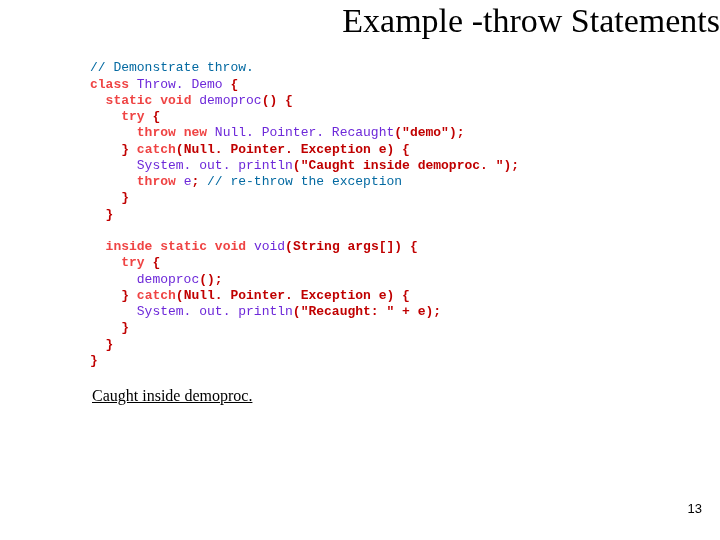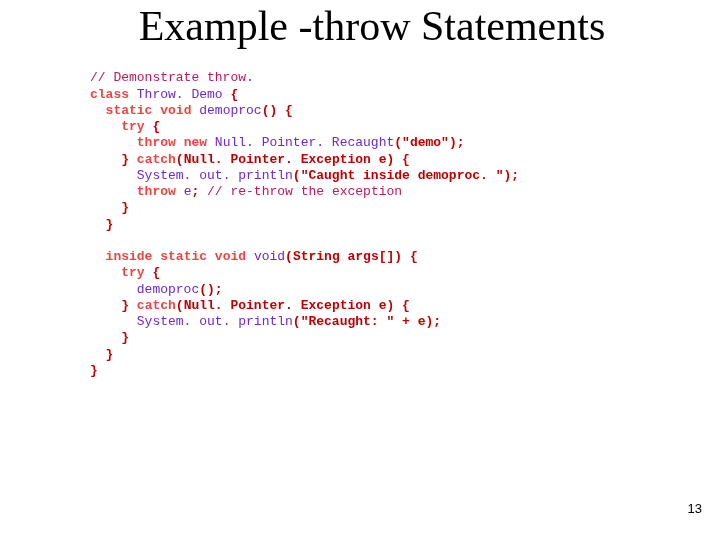--- a/index.html
+++ b/index.html
@@ -6,34 +6,34 @@
     margin: 0;
     padding: 0;
     width: 720px;
     height: 540px;
     background: #fff;
     font-family: "Times New Roman", serif;
     position: relative;
     overflow: hidden;
   }
   .title {
-    font-size: 42px;
-    text-align: center;
+    font-size: 34px;
+    text-align: right;
     margin: 2px 0 4px 0;
     font-weight: normal;
     padding-left: 24px;
   }
   .code {
     font-family: "Courier New", monospace;
     font-size: 13px;
     line-height: 1.25;
     margin-left: 90px;
     white-space: pre;
   }
-  .cm { color: #be185d; }       
+  .cm { color: #0369a1; }       
   .kw { color: #ef4444; font-weight: bold; }  
   .pl { color: #6d28d9; }          
   .br { color: #c00000; font-weight: bold; }  
   .output-block {
     margin-left: 92px;
     margin-top: 18px;
     font-family: "Times New Roman", serif;
   }
   .output-label {
     font-size: 20px;
@@ -75,15 +75,16 @@
     <span class="kw">try</span> <span class="br">{</span>
       <span class="pl">demoproc</span><span class="br">()</span><span class="br">;</span>
     <span class="br">}</span> <span class="kw">catch</span><span class="br">(Null. Pointer. Exception e)</span> <span class="br">{</span>
       <span class="pl">System. out. println</span><span class="br">("Recaught: " + e)</span><span class="br">;</span>
     <span class="br">}</span>
   <span class="br">}</span>
 <span class="br">}</span>
 </div>
 
 <div class="output-block">
+  <div class="output-line">Caught inside demoproc.</div>
 </div>
 
 <div class="page-num">13</div>
 
 </body></html>

